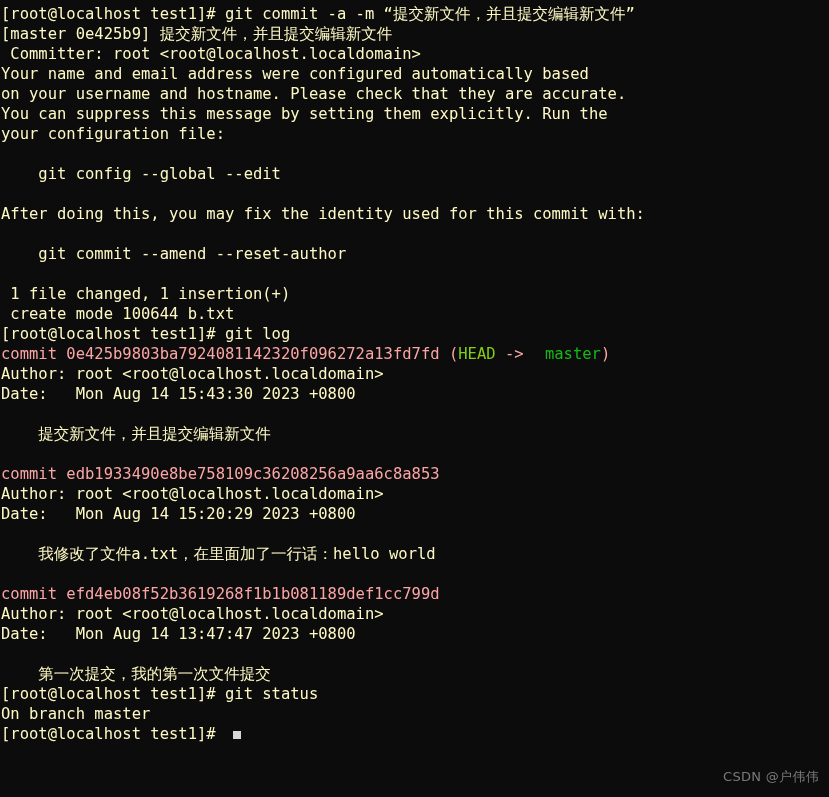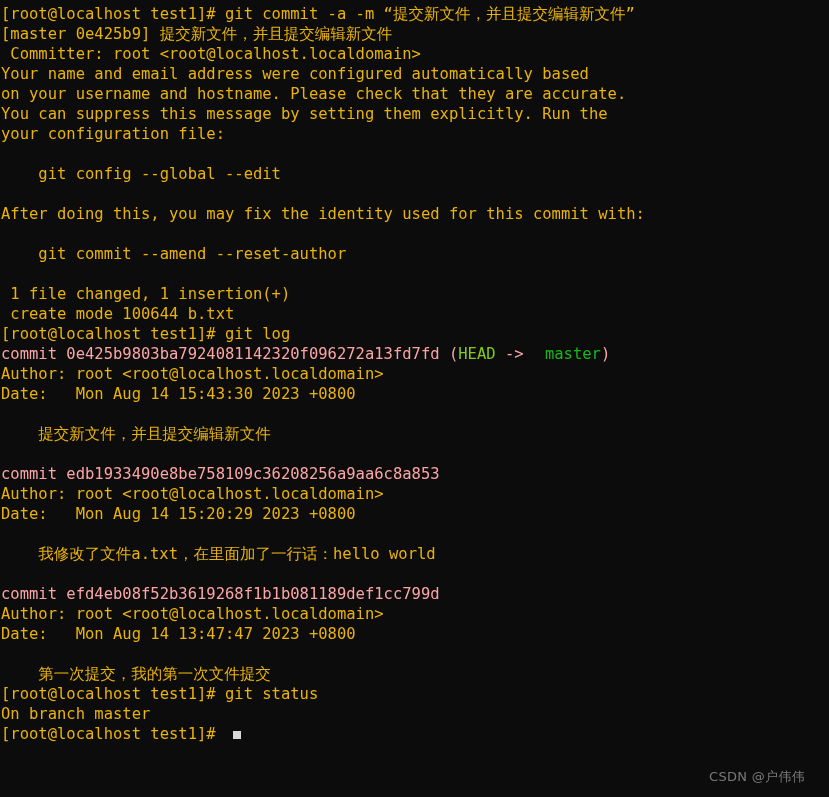--- a/index.html
+++ b/index.html
@@ -20,37 +20,37 @@
     box-sizing: border-box;
     padding: 4px 0 0 1px;
   }
   .line {
     white-space: pre;
     height: 20px;
     letter-spacing: 0px;
   }
   .line.blank { }
   
-  .c-default { color: #eab308; }
+  .c-default { color: #fef9c3; }
   .c-yellow  { color: #fca5a5; }
   .c-cyan    { color: #84cc16; }
   .c-green   { color: #17b817; margin-left: 12px; }
   .cursor {
     display: inline-block;
     width: 8px;
     height: 8px;
     background: #d8d8d8;
     vertical-align: baseline;
     margin-left: 8px;
     position: relative;
     top: 0px;
   }
   #watermark {
     position: absolute;
-    right: 24px;
+    right: 10px;
     bottom: 10px;
     color: #8c8c8c;
     font-family: "DejaVu Sans", "Liberation Sans", sans-serif;
     font-size: 13px;
     letter-spacing: 0.3px;
     white-space: pre;
     opacity: 0.85;
   }
 </style>
 </head>

